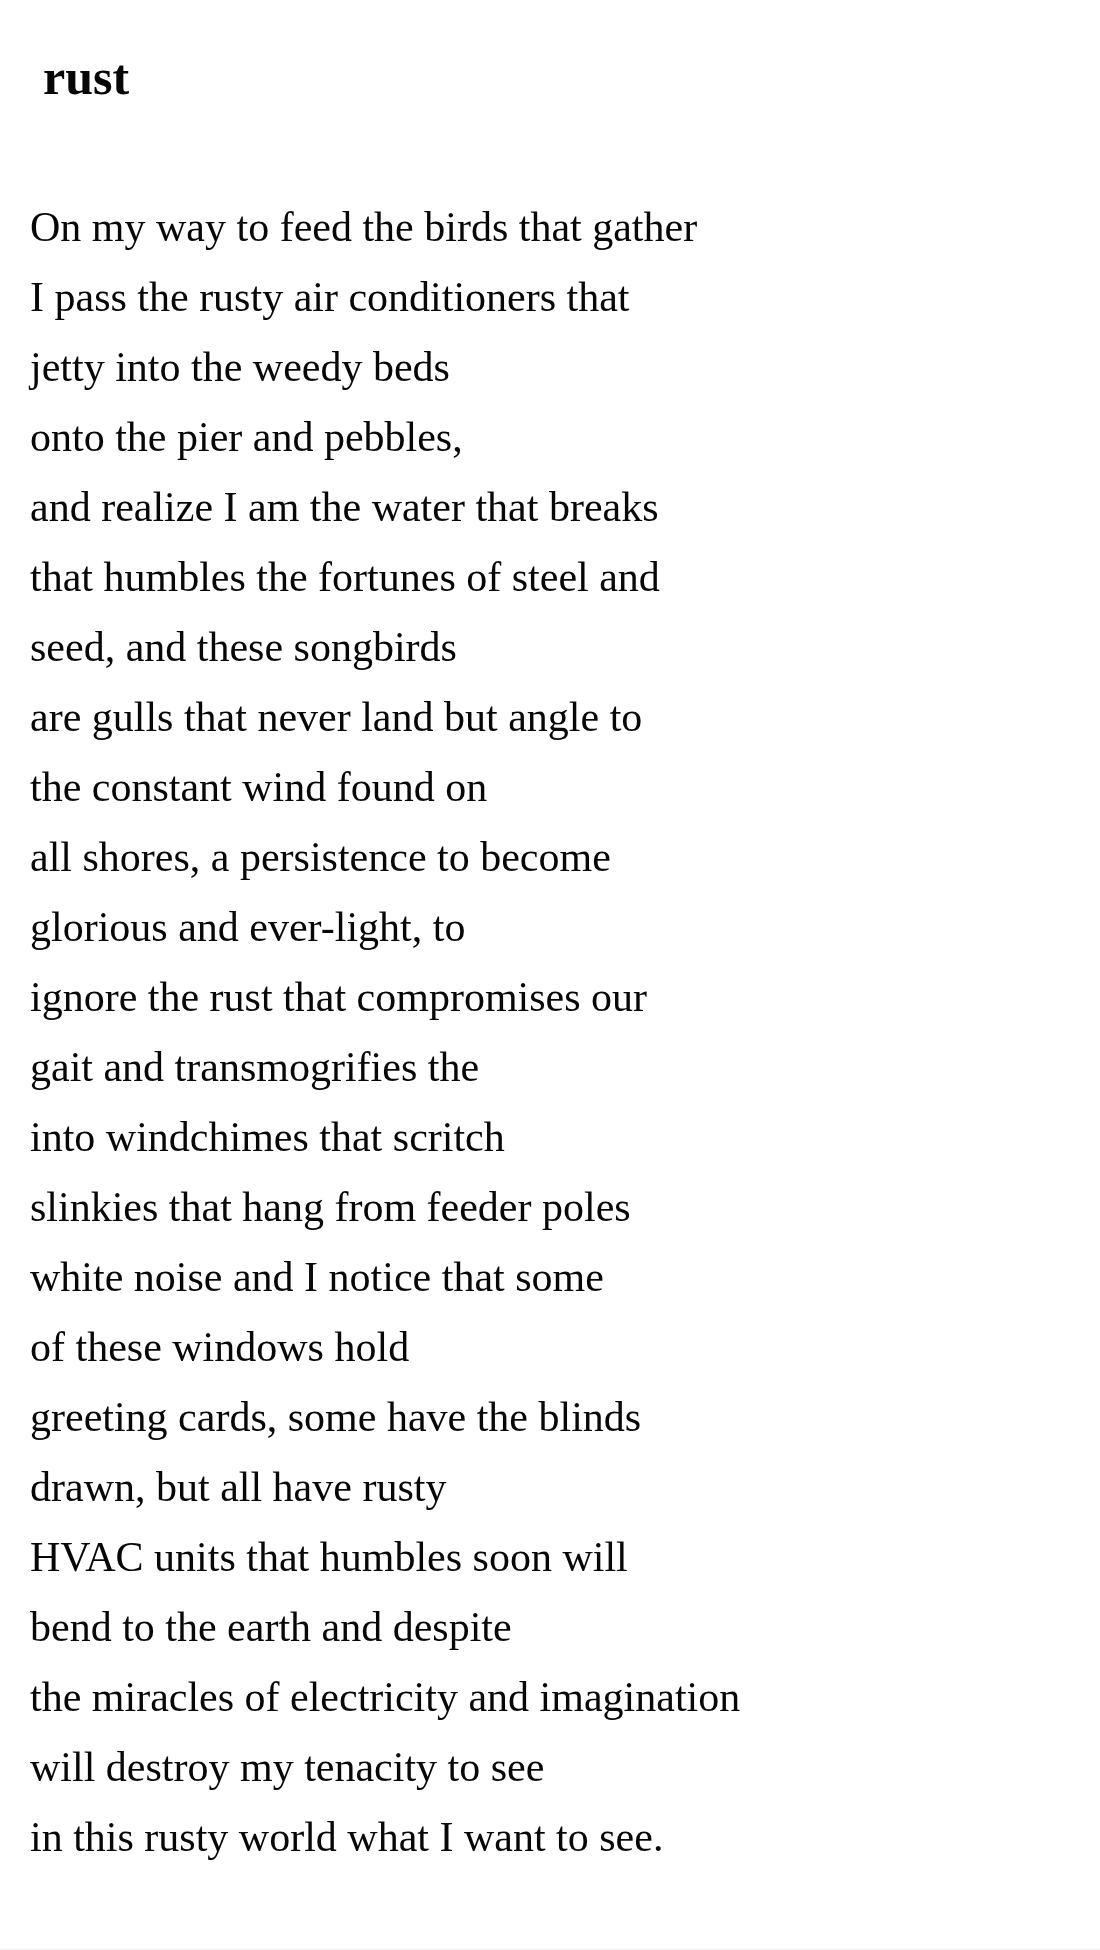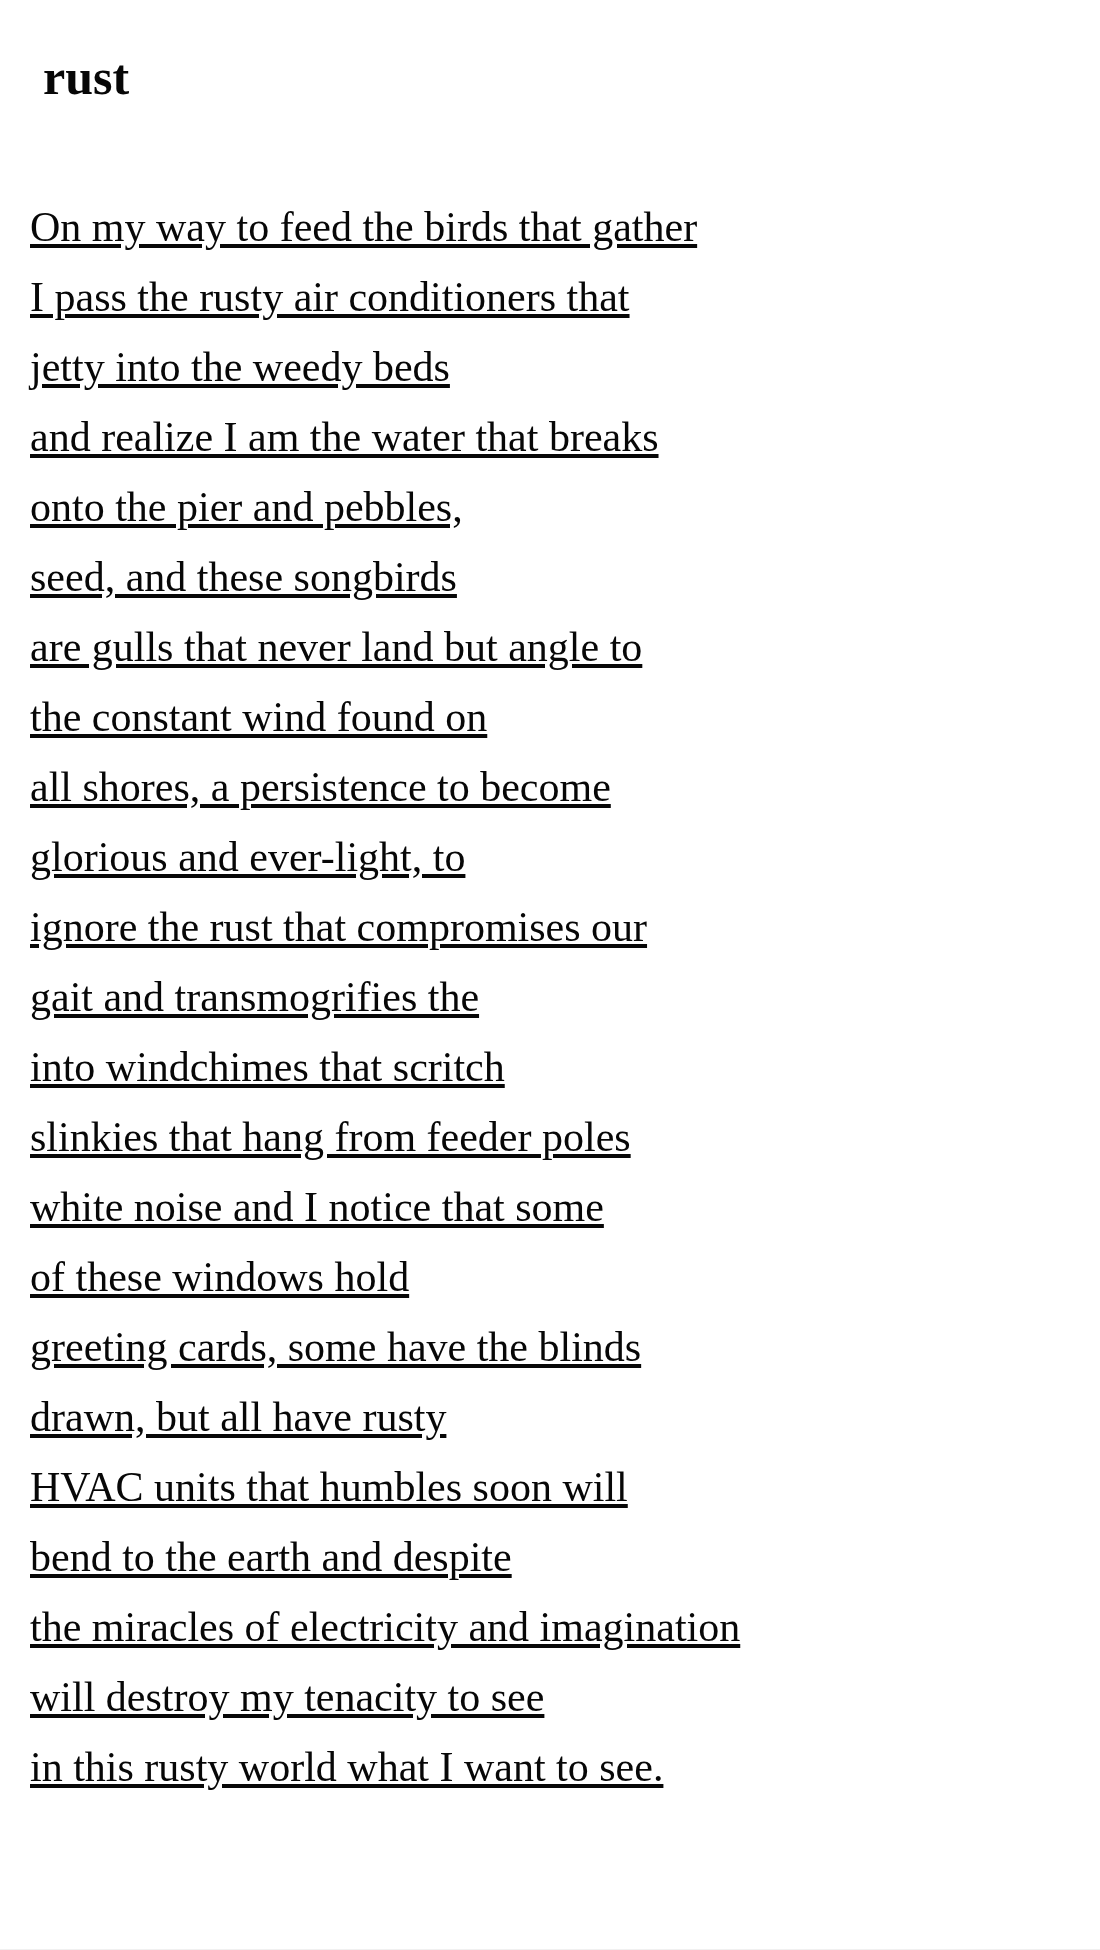--- a/index.html
+++ b/index.html
@@ -37,21 +37,20 @@
     top: 192px;
     right: 20px;
     font-size: 42px;
     line-height: 70px;
     font-weight: 400;
     letter-spacing: 0px;
     white-space: nowrap;
   }
   .poem-line {
     height: 70px;
-    text-decoration: underline;
   }
   .bottom-hairline {
     position: absolute;
     left: 0;
     right: 0;
     bottom: 0;
     height: 1px;
     background: #f0f0f0;
   }
 </style>
@@ -59,22 +58,23 @@
 <body>
 
 <main class="page">
 
   <h1 class="poem-title">rust</h1>
 
   <div class="poem-body">
     <div class="poem-line">On my way to feed the birds that gather</div>
     <div class="poem-line">I pass the rusty air conditioners that</div>
     <div class="poem-line">jetty into the weedy beds</div>
+    <div class="poem-line">onto the pier and pebbles,</div>
     <div class="poem-line">and realize I am the water that breaks</div>
-    <div class="poem-line">onto the pier and pebbles,</div>
+    <div class="poem-line">that humbles the fortunes of steel and</div>
     <div class="poem-line">seed, and these songbirds</div>
     <div class="poem-line">are gulls that never land but angle to</div>
     <div class="poem-line">the constant wind found on</div>
     <div class="poem-line">all shores, a persistence to become</div>
     <div class="poem-line">glorious and ever-light, to</div>
     <div class="poem-line">ignore the rust that compromises our</div>
     <div class="poem-line">gait and transmogrifies the</div>
     <div class="poem-line">into windchimes that scritch</div>
     <div class="poem-line">slinkies that hang from feeder poles</div>
     <div class="poem-line">white noise and I notice that some</div>

